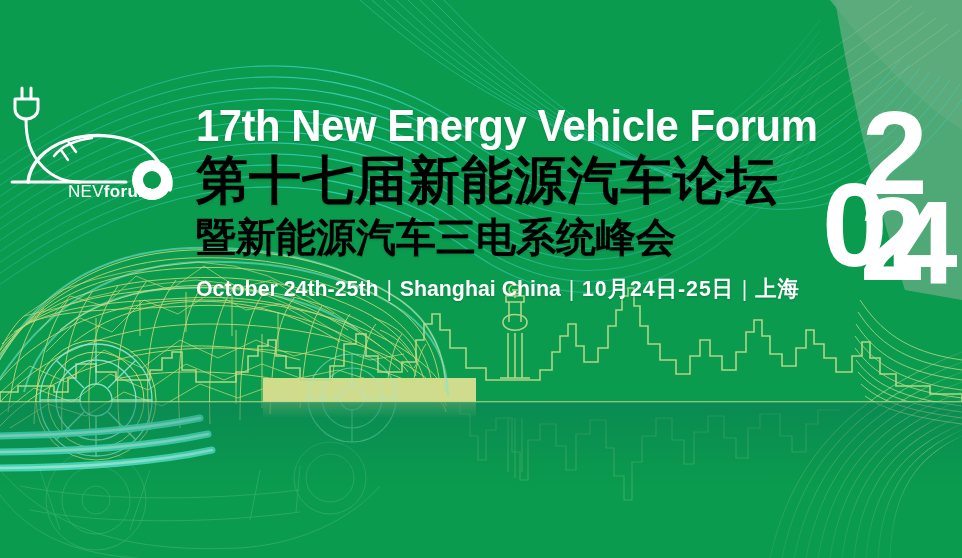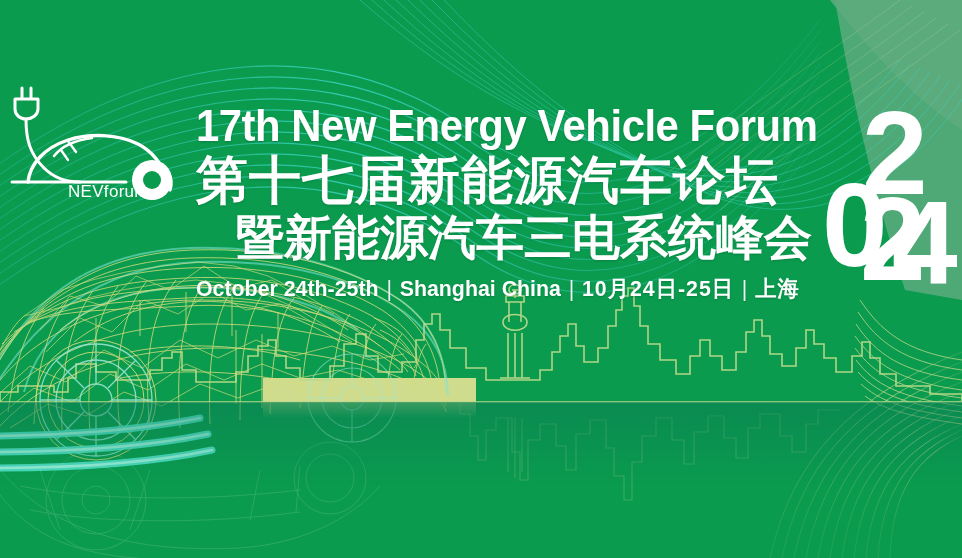--- a/index.html
+++ b/index.html
@@ -28,47 +28,47 @@
   }
 
   
   .logo{position:absolute;left:6px;top:78px;width:178px;height:130px;}
   .logo-text{
     position:absolute;left:68px;top:182px;
     font-size:17px;color:#ffffff;letter-spacing:.3px;
     white-space:nowrap;
   }
   .logo-text b{font-weight:normal;}
-  .logo-text span{font-weight:normal;}
+  .logo-text span{font-weight:bold;}
 
   
   .headline{
     position:absolute;left:196px;top:100px;width:650px;
   }
   .title-en{
     font-size:45px;
     font-weight:bold;
     color:#ffffff;
     letter-spacing:-0.5px;
     line-height:52px;
     transform:scaleX(.93);
     transform-origin:left center;
     white-space:nowrap;
     text-shadow:0 1px 2px rgba(0,60,30,.25);
   }
   .title-cn{
     font-size:52px;
     font-weight:bold;
-    color:#ffffff;
+    color:#000000;
     line-height:57px;
     letter-spacing:1px;
     white-space:nowrap;
     text-shadow:0 1px 2px rgba(0,60,30,.25);
   }
-  .title-cn.l2{letter-spacing:0px;font-size:48px;margin-left:40px;}
+  .title-cn.l2{letter-spacing:0px;font-size:40px;}
   .subline{
     margin-top:8px;
     font-size:22px;
     font-weight:bold;
     color:#ffffff;
     white-space:nowrap;
     transform:scaleX(.97);
     transform-origin:left center;
     text-shadow:0 1px 2px rgba(0,60,30,.25);
   }

